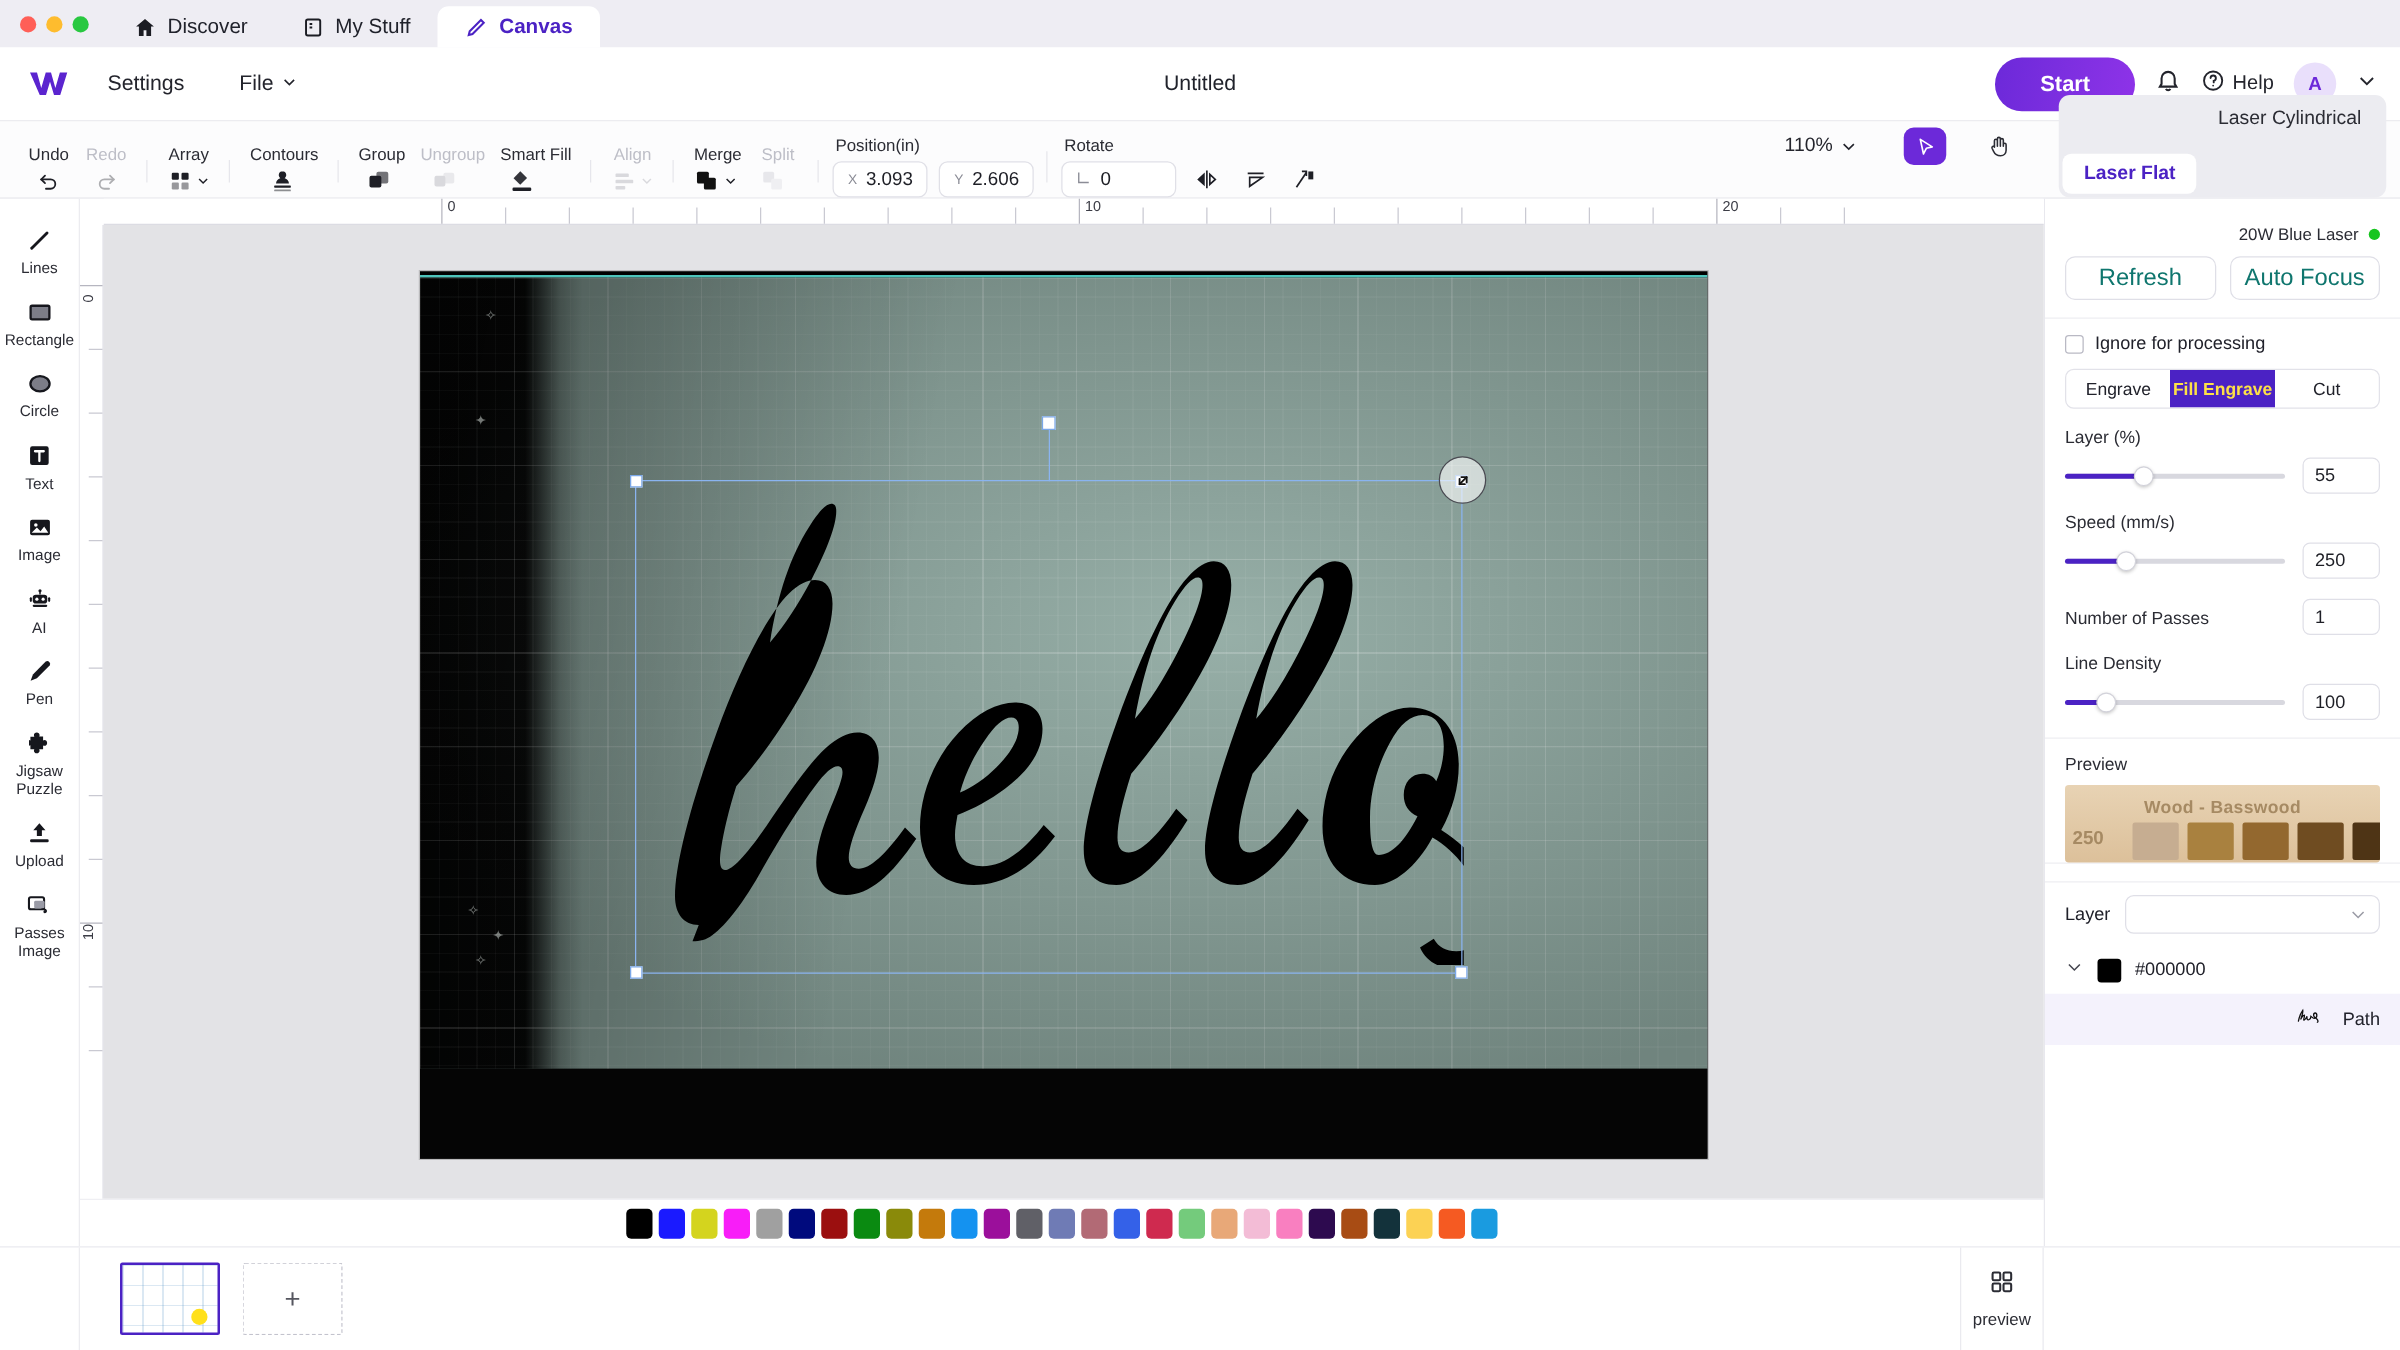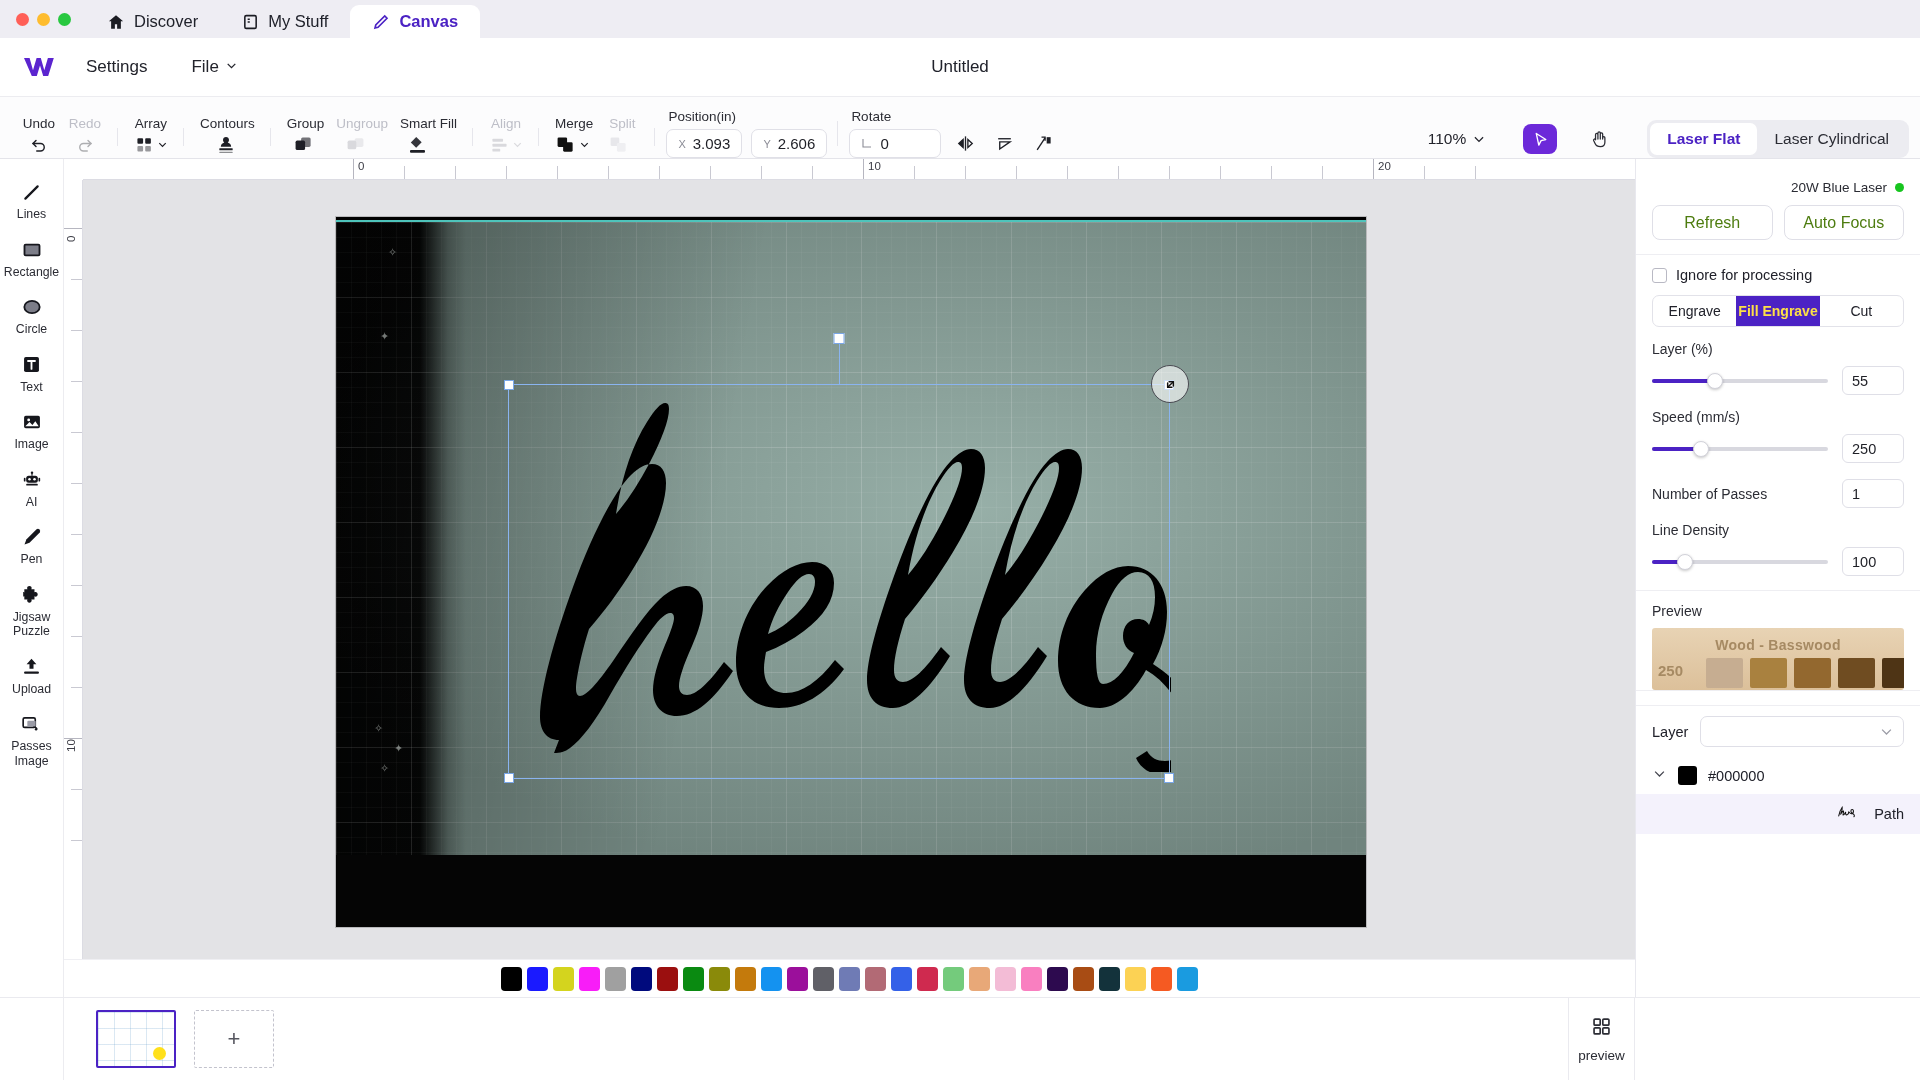--- a/index.html
+++ b/index.html
@@ -86,21 +86,21 @@
   .num-field .v { font-size: 15px; color: #1e1f26; }
   .lock-ico { width: 20px; display: flex; align-items: center; justify-content: center; color: #5a5b66; cursor: pointer; }
   .zoom-ctl { display: flex; align-items: center; gap: 6px; font-size: 15.5px; color: #23242c; cursor: pointer; padding: 0 10px; }
   .cursor-btn {
     width: 34px; height: 30px; border-radius: 8px; background: #6c29d9; color: #fff;
     display: flex; align-items: center; justify-content: center; cursor: pointer;
   }
   .hand-btn { width: 30px; height: 30px; display: flex; align-items: center; justify-content: center; cursor: pointer; color: #2b2c34; }
   .seg { display: flex; background: #ececf1; border-radius: 9px; padding: 3px; margin-left: 6px; }
   .seg-item { font-size: 15.5px; padding: 7px 17px; border-radius: 7px; color: #2b2c34; cursor: pointer; white-space: nowrap; }
-  .seg-item.on { background: #fff; color: #4b22c4; font-weight: 600; }
+  .seg-item.on { background: #fff; color: #4b22c4; font-weight: 600; margin-top: 44px; }
 
   
   .body { flex: 1; display: flex; min-height: 0; }
 
   
   .rail {
     width: 64px; background: #fff; border-right: 1px solid #ececf0;
     display: flex; flex-direction: column; align-items: center; padding-top: 14px; flex: none;
   }
   .rail-item {
@@ -203,21 +203,21 @@
     height: 35px; border: 1px solid #dfdfe7; border-radius: 8px; display: flex;
     align-items: center; padding: 0 11px; gap: 9px; cursor: pointer;
   }
   .dev-name { font-size: 15px; color: #20212a; flex: 1; }
   .dev-status { display: flex; align-items: center; justify-content: flex-end; gap: 8px; margin: 9px 0 10px; }
   .dev-status span { font-size: 13.5px; color: #2b2c34; }
   .led { width: 9px; height: 9px; border-radius: 50%; background: #17c51f; }
   .btn-row { display: flex; gap: 11px; }
   .obtn {
     flex: 1; height: 35px; border: 1px solid #dfdfe7; border-radius: 8px; background: #fff;
-    font-size: 16px; color: #4d7c0f; cursor: pointer; font-family: inherit;
+    font-size: 19px; color: #0f766e; cursor: pointer; font-family: inherit;
   }
   .chk-row { display: flex; align-items: center; gap: 9px; margin-bottom: 12px; }
   .chkbox { width: 15px; height: 15px; border: 1.4px solid #b9b9c4; border-radius: 3px; cursor: pointer; }
   .chk-lab { font-size: 14.5px; color: #20212a; }
   .mode-seg { display: flex; border: 1px solid #e2e2e9; border-radius: 7px; overflow: hidden; }
   .mode-seg .m {
     flex: 1; text-align: center; font-size: 14px; padding: 7px 2px; color: #20212a; cursor: pointer; white-space: nowrap;
   }
   .mode-seg .m.on { background: #4b22c4; color: #fde047; font-weight: 600; }
   .f-lab { font-size: 14px; color: #2b2c34; margin: 14px 0 9px; }
@@ -338,20 +338,45 @@
     </div>
     <div class="menu-item">
       <span>File</span>
       <span>
         <svg width="13" height="13" viewBox="0 0 24 24" fill="none" stroke="#23242c" stroke-width="2.4">
             <path d="M5 9l7 7 7-7"></path>
           </svg>
       </span>
     </div>
     <div class="doc-title">Untitled</div>
+    <div class="hdr-right">
+      <button class="start-btn">Start</button>
+      <span>
+        <svg width="21" height="21" viewBox="0 0 24 24" fill="none" stroke="#23242c" stroke-width="1.9">
+            <path d="M18 15v-5a6 6 0 0 0-12 0v5l-1.5 2.5h15z"></path>
+            <path d="M10 19.5a2.2 2.2 0 0 0 4 0"></path>
+          </svg>
+      </span>
+      <div class="help-link">
+        <span>
+          <svg width="19" height="19" viewBox="0 0 24 24" fill="none" stroke="#23242c" stroke-width="1.9">
+              <circle cx="12" cy="12" r="9.2"></circle>
+              <path d="M9.4 9.3a2.7 2.7 0 1 1 3.2 2.9v1.6" stroke-linecap="round"></path>
+              <circle cx="12" cy="17" r=".9" fill="#23242c" stroke="none"></circle>
+            </svg>
+        </span>
+        <span>Help</span>
+      </div>
+      <div class="avatar">A</div>
+      <span>
+        <svg width="17" height="17" viewBox="0 0 24 24" fill="none" stroke="#23242c" stroke-width="2.1">
+            <path d="M5 9l7 7 7-7"></path>
+          </svg>
+      </span>
+    </div>
   </div>
 
   <div class="toolbar">
 
     <div class="tb-group sep">
       <div class="tb-labels">
         <div class="tb-lab">Undo</div>
         <div class="tb-lab dim">Redo</div>
       </div>
       <div class="tb-row">

